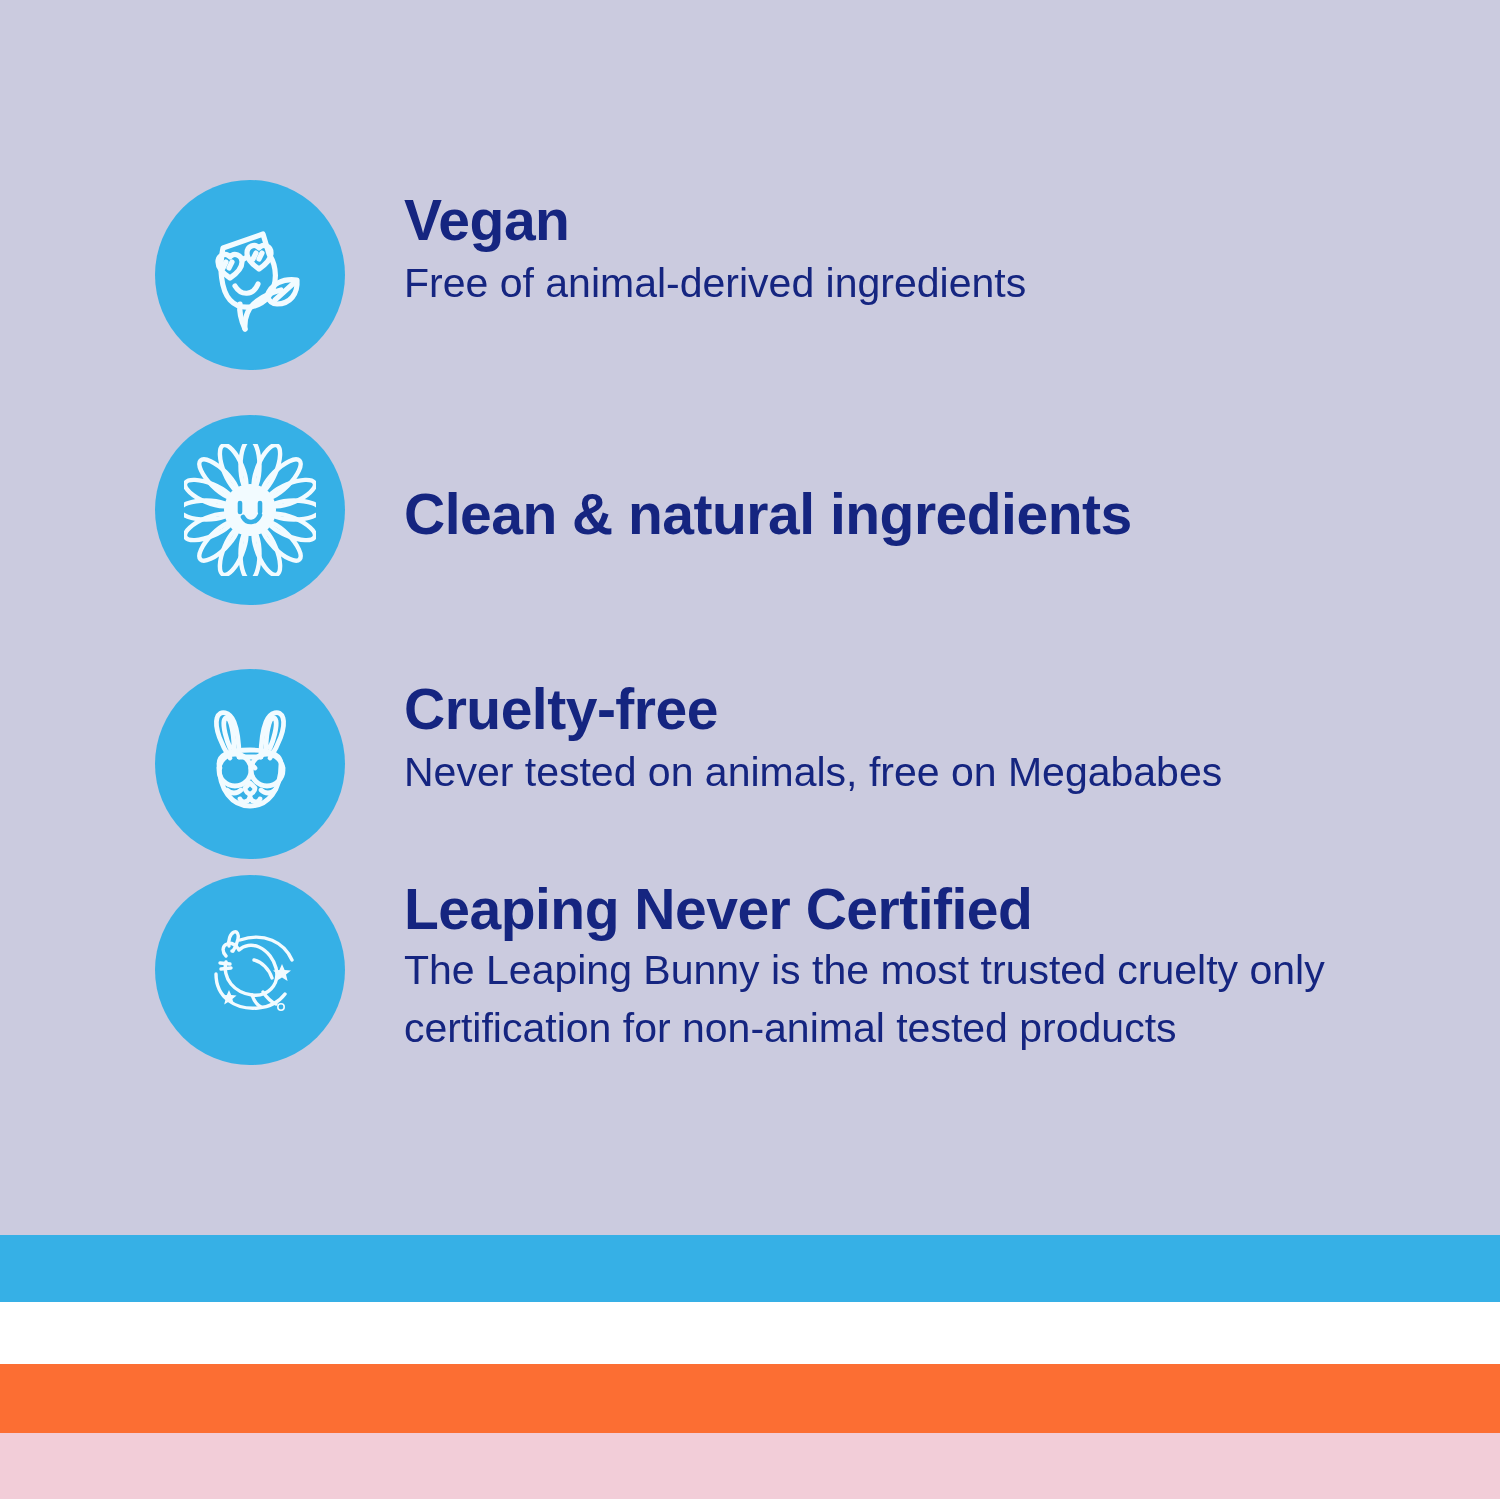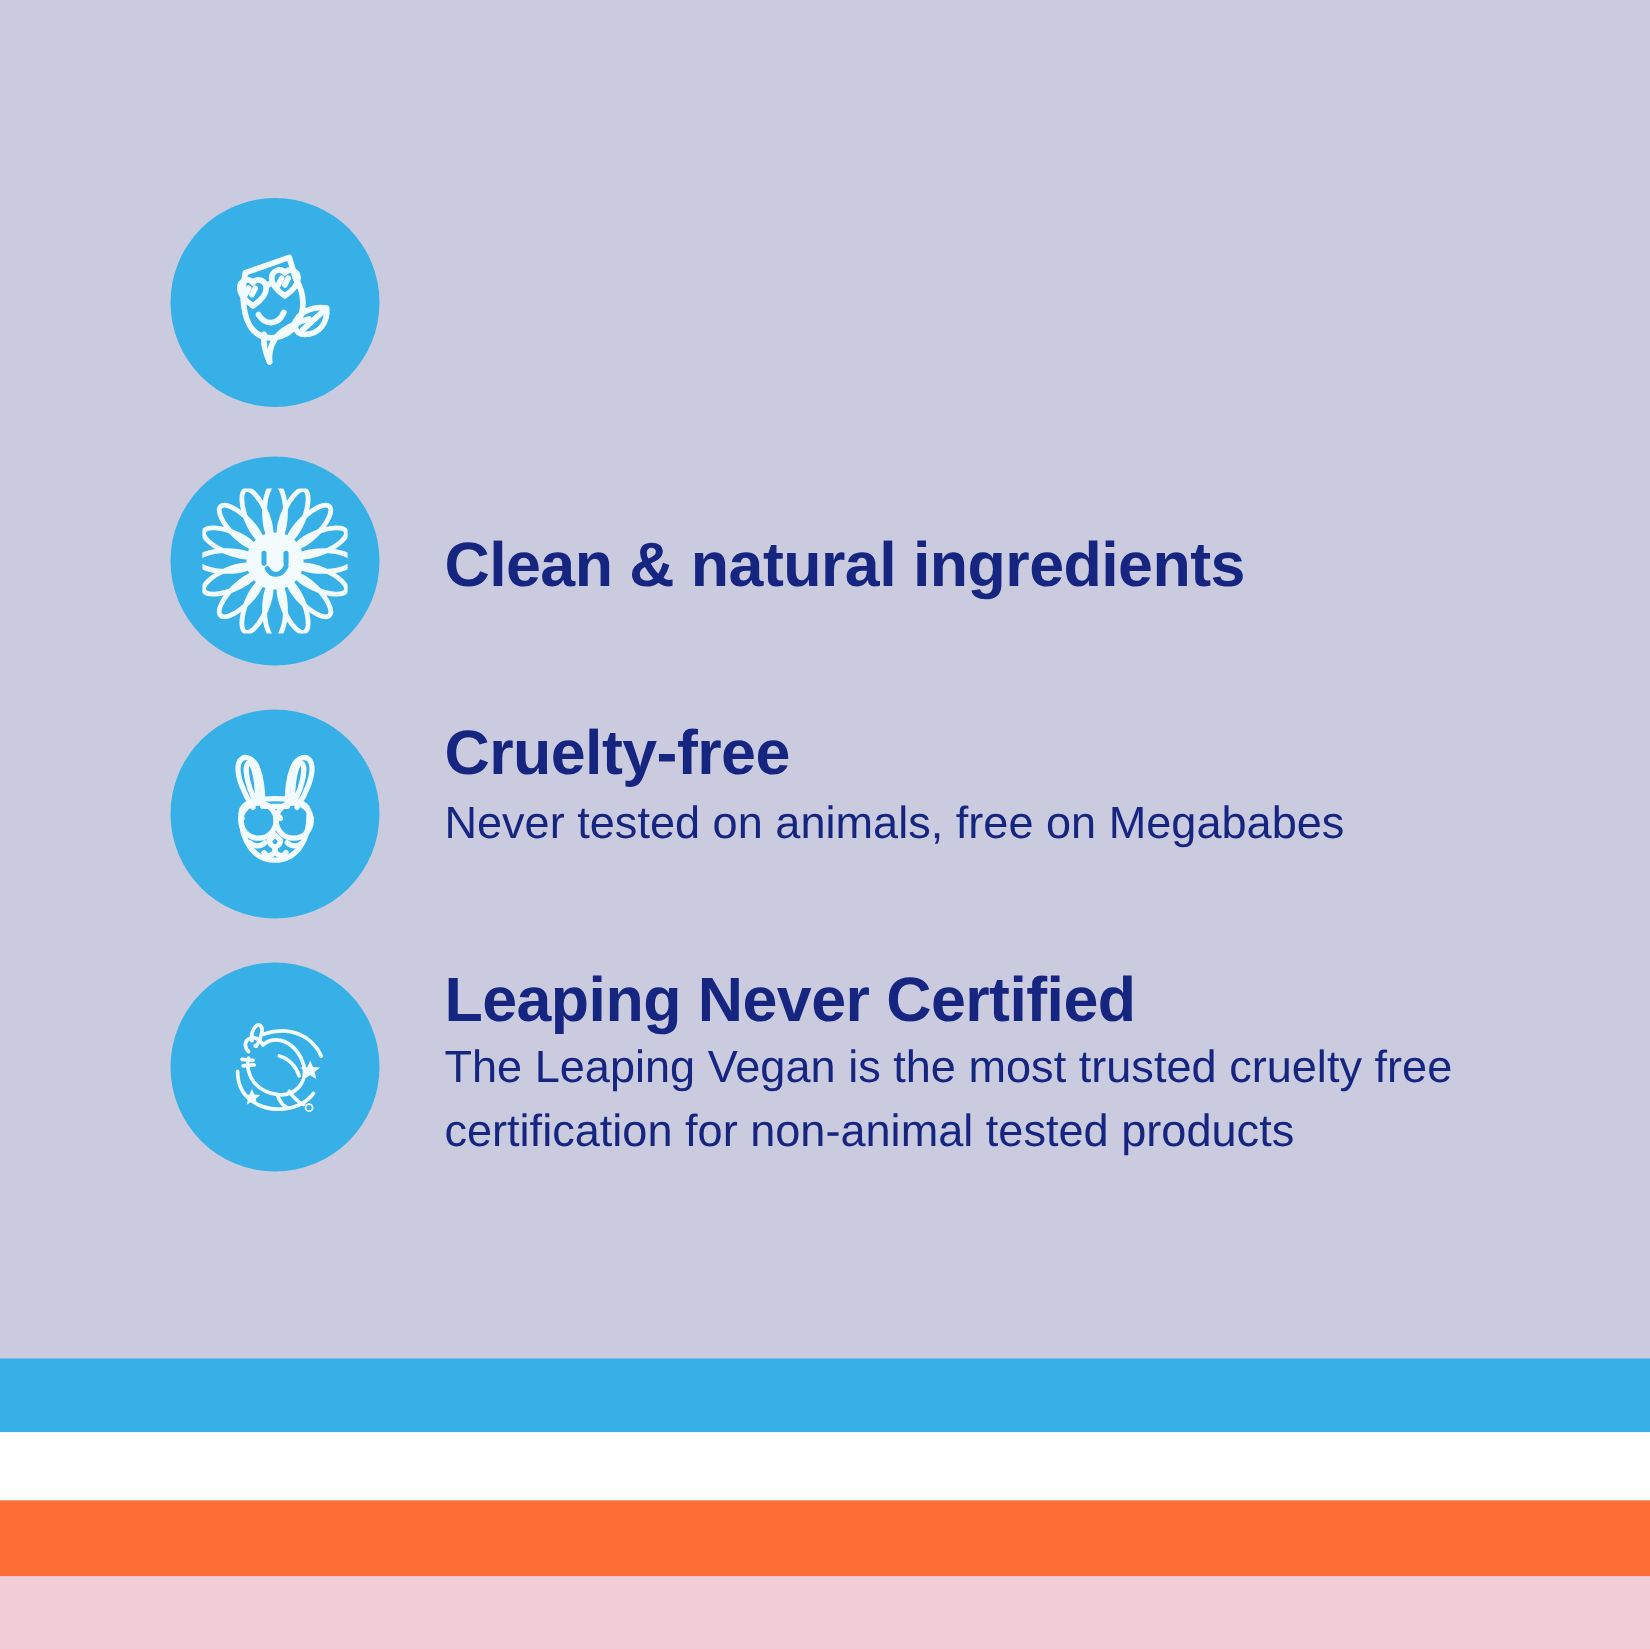--- a/index.html
+++ b/index.html
@@ -64,21 +64,21 @@
     font-weight: 400;
     color: #152580;
     line-height: 1.42;
     margin: 2px 0 0 0;
     max-width: 1000px;
   }
 
   
   #row-vegan      { top: 180px; }
   #row-clean      { top: 415px; align-items: center; }
-  #row-cruelty    { top: 645px; }
+  #row-cruelty    { top: 669px; }
   #row-leaping    { top: 875px; }
 
   #row-vegan   .benefit-desc { max-width: 1000px; }
   #row-clean   .benefit-desc { max-width: 880px; }
   #row-cruelty .benefit-desc { max-width: 1000px; }
   #row-leaping .benefit-text { padding-top: 4px; }
   #row-leaping .benefit-desc { max-width: 990px; margin-top: 0px; }
 
   
   #stripes {
@@ -121,20 +121,24 @@
           <path d="M50 76 C56 86 68 86 73 74"></path>
 
           <path d="M60 119 C59 105 64 97 72 91 C80 85 88 82 96 80"></path>
 
           <path d="M60 119 C56 110 54 101 55 94"></path>
 
           <path d="M82 86 C86 74 98 68 112 70 C113 84 105 94 92 94 C87 94 84 91 82 86 Z"></path>
           <path d="M110 72 L90 90"></path>
         </svg>
       </div>
+      <div class="benefit-text">
+        <div class="benefit-title">Vegan</div>
+        <div class="benefit-desc">Free of animal-derived ingredients</div>
+      </div>
     </div>
 
     <div class="benefit-row" id="row-clean">
       <div class="benefit-icon-wrap">
         <svg width="132" height="132" viewBox="0 0 132 132" fill="none" stroke="#f2fbff" stroke-width="4.4" stroke-linecap="round" stroke-linejoin="round">
           <g>
 
             <g>
               <ellipse cx="66" cy="22" rx="9.5" ry="26"></ellipse>
             </g>
@@ -263,21 +267,21 @@
           <path d="M66 89 C68 95 71 99 75 101"></path>
 
           <path d="M96 58 L98.6 64 L105 64.4 L100 68.6 L101.6 75 L96 71.4 L90.4 75 L92 68.6 L87 64.4 L93.4 64 Z" fill="#f2fbff" stroke="none"></path>
           <path d="M43 84 L45.2 89 L50.6 89.4 L46.4 93 L47.8 98.4 L43 95.4 L38.2 98.4 L39.6 93 L35.4 89.4 L40.8 89 Z" fill="#f2fbff" stroke="none"></path>
 
           <circle cx="95" cy="101" r="3.2" stroke-width="1.6"></circle>
         </svg>
       </div>
       <div class="benefit-text">
         <div class="benefit-title">Leaping Never Certified</div>
-        <div class="benefit-desc">The Leaping Vegan is the most trusted cruelty free certification for non-animal tested products</div>
+        <div class="benefit-desc">The Leaping Bunny is the most trusted cruelty only certification for non-animal tested products</div>
       </div>
     </div>
 
   </div>
 
   <div id="stripes">
     <div class="stripe" id="stripe-blue"></div>
     <div class="stripe" id="stripe-white"></div>
     <div class="stripe" id="stripe-orange"></div>
     <div class="stripe" id="stripe-pink"></div>

